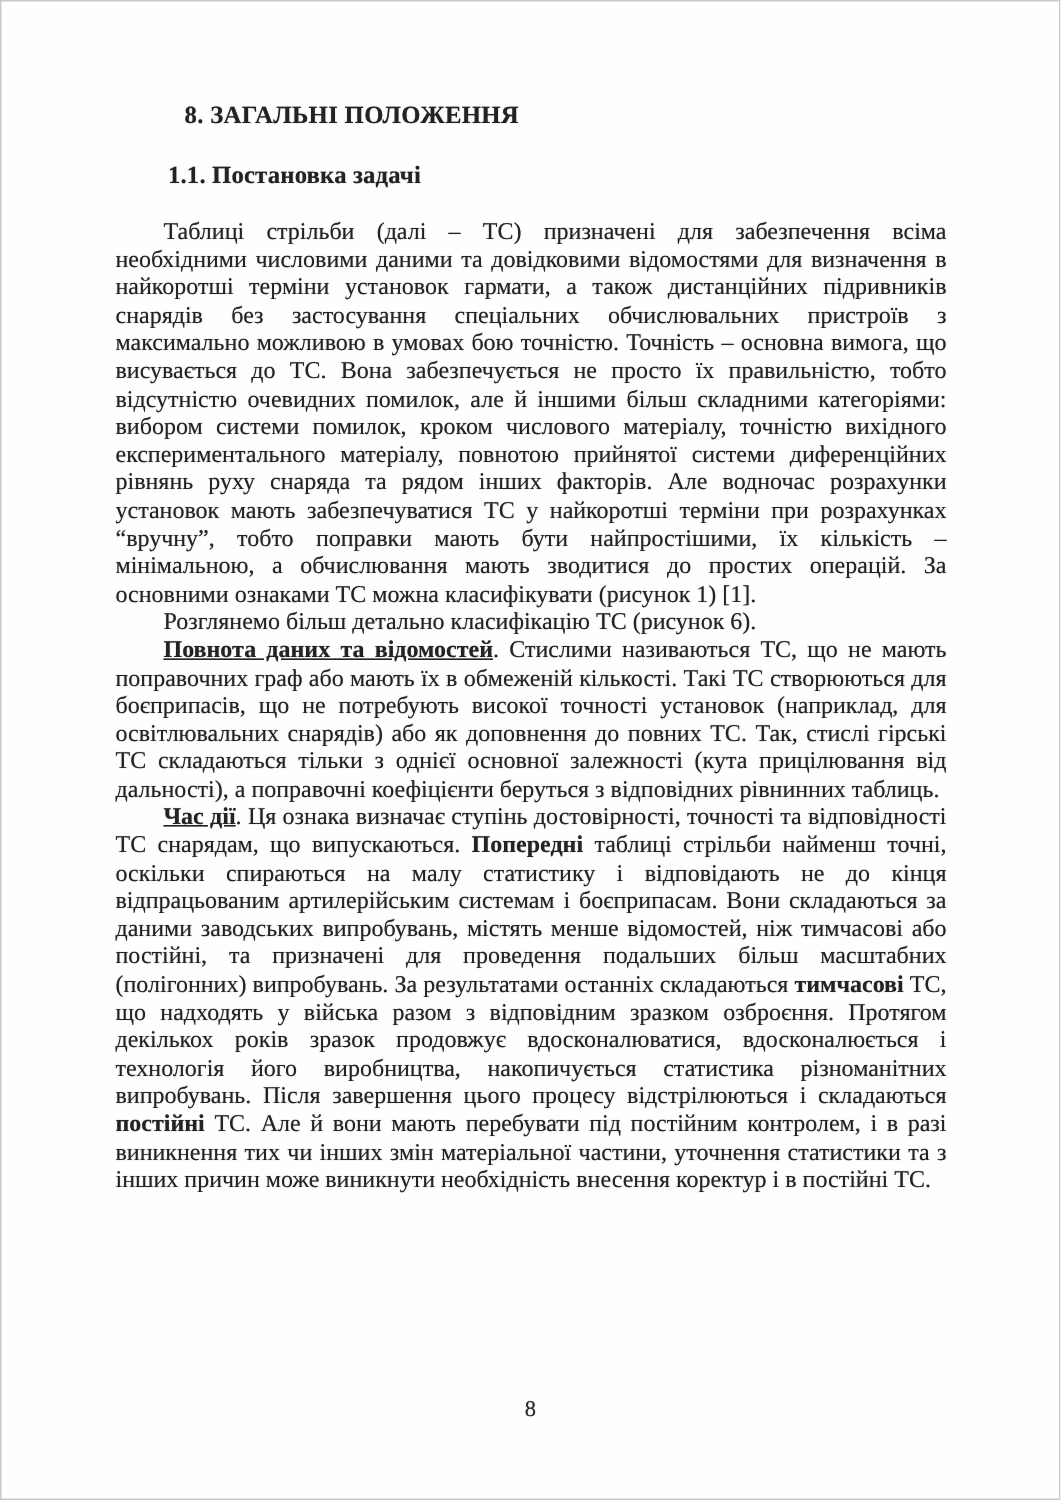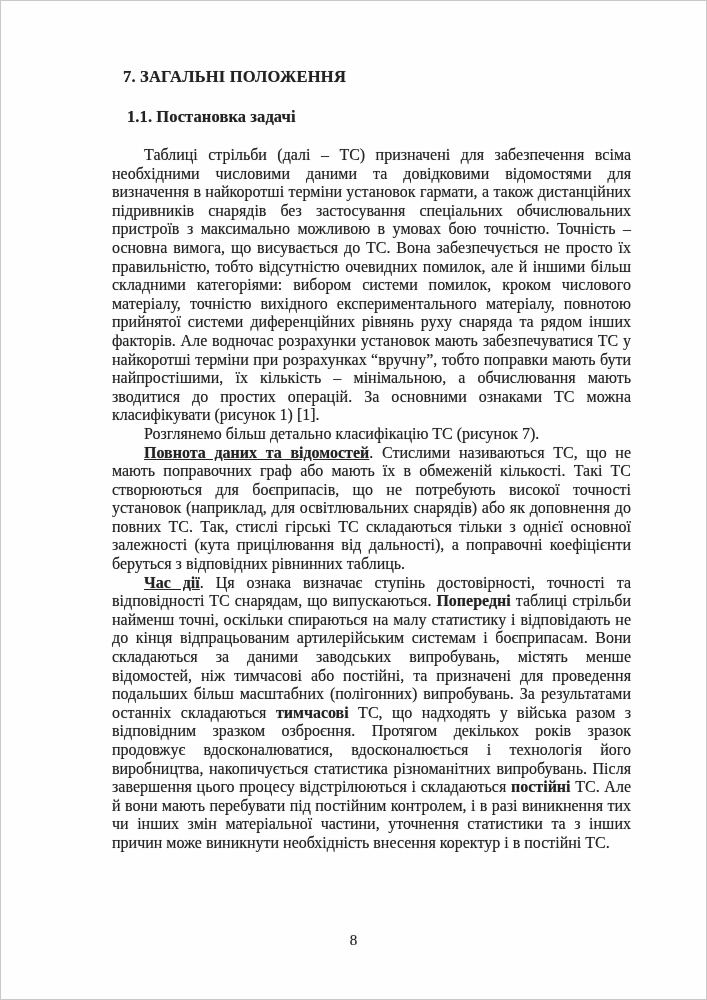--- a/index.html
+++ b/index.html
@@ -24,30 +24,29 @@
     line-height:19px;
     font-weight:bold;
     margin:0 0 21px 46px;
     letter-spacing:0.2px;
     text-shadow:0 0 0.7px rgba(30,30,30,0.55);
   }
   .doc-h2{
     font-size:16.5px;
     line-height:19px;
     font-weight:bold;
-    margin:0 0 20px 50px;
+    margin:0 0 20px 35px;
     letter-spacing:0.1px;
     text-shadow:0 0 0.7px rgba(30,30,30,0.55);
   }
   .body-text{
     font-size:16px;
     line-height:18.6px;
     text-align:justify;
     text-shadow:0 0 0.7px rgba(30,30,30,0.5);
-    margin-left:35px;
   }
   .para{
     margin:0;
     text-indent:32px;
   }
   .run-normal{font-weight:normal;font-style:normal;}
   .run-bold{font-weight:bold;text-decoration:underline;}
   .run-bolditalic{font-weight:bold;}
   .page-number{
     position:absolute;
@@ -59,23 +58,23 @@
     line-height:17px;
     color:#2a2a2a;
     text-shadow:0 0 0.7px rgba(30,30,30,0.5);
   }
 </style>
 </head>
 <body>
 
 <div class="page">
   <div class="content">
-    <h1 class="doc-h1">7. ЗАГАЛЬНІ ПОЛОЖЕННЯ</h1>
+    <h1 class="doc-h1">8. ЗАГАЛЬНІ ПОЛОЖЕННЯ</h1>
     <h2 class="doc-h2">1.1. Постановка задачі</h2>
     <div class="body-text">
         <p class="para"><span class="run-normal">Таблиці стрільби (далі – ТС) призначені для забезпечення всіма необхідними числовими даними та довідковими відомостями для визначення в найкоротші терміни установок гармати, а також дистанційних підривників снарядів без застосування спеціальних обчислювальних пристроїв з максимально можливою в умовах бою точністю. Точність – основна вимога, що висувається до ТС. Вона забезпечується не просто їх правильністю, тобто відсутністю очевидних помилок, але й іншими більш складними категоріями: вибором системи помилок, кроком числового матеріалу, точністю вихідного експериментального матеріалу, повнотою прийнятої системи диференційних рівнянь руху снаряда та рядом інших факторів. Але водночас розрахунки установок мають забезпечуватися ТС у найкоротші терміни при розрахунках “вручну”, тобто поправки мають бути найпростішими, їх кількість – мінімальною, а обчислювання мають зводитися до простих операцій. За основними ознаками ТС можна класифікувати (рисунок 1) [1].</span></p>
-        <p class="para"><span class="run-normal">Розглянемо більш детально класифікацію ТС (рисунок 7).</span></p>
+        <p class="para"><span class="run-normal">Розглянемо більш детально класифікацію ТС (рисунок 6).</span></p>
         <p class="para"><span class="run-bold">Повнота даних та відомостей</span><span class="run-normal">. Стислими називаються ТС, що не мають поправочних граф або мають їх в обмеженій кількості. Такі ТС створюються для боєприпасів, що не потребують високої точності установок (наприклад, для освітлювальних снарядів) або як доповнення до повних ТС. Так, стислі гірські ТС складаються тільки з однієї основної залежності (кута прицілювання від дальності), а поправочні коефіцієнти беруться з відповідних рівнинних таблиць.</span></p>
         <p class="para"><span class="run-bold">Час дії</span><span class="run-normal">. Ця ознака визначає ступінь достовірності, точності та відповідності ТС снарядам, що випускаються. </span><span class="run-bolditalic">Попередні</span><span class="run-normal"> таблиці стрільби найменш точні, оскільки спираються на малу статистику і відповідають не до кінця відпрацьованим артилерійським системам і боєприпасам. Вони складаються за даними заводських випробувань, містять менше відомостей, ніж тимчасові або постійні, та призначені для проведення подальших більш масштабних (полігонних) випробувань. За результатами останніх складаються </span><span class="run-bolditalic">тимчасові</span><span class="run-normal"> ТС, що надходять у війська разом з відповідним зразком озброєння. Протягом декількох років зразок продовжує вдосконалюватися, вдосконалюється і технологія його виробництва, накопичується статистика різноманітних випробувань. Після завершення цього процесу відстрілюються і складаються </span><span class="run-bolditalic">постійні</span><span class="run-normal"> ТС. Але й вони мають перебувати під постійним контролем, і в разі виникнення тих чи інших змін матеріальної частини, уточнення статистики та з інших причин може виникнути необхідність внесення коректур і в постійні ТС.</span></p>
       </div>
   </div>
   <div class="page-number">8</div>
 </div>
 
 </body></html>

